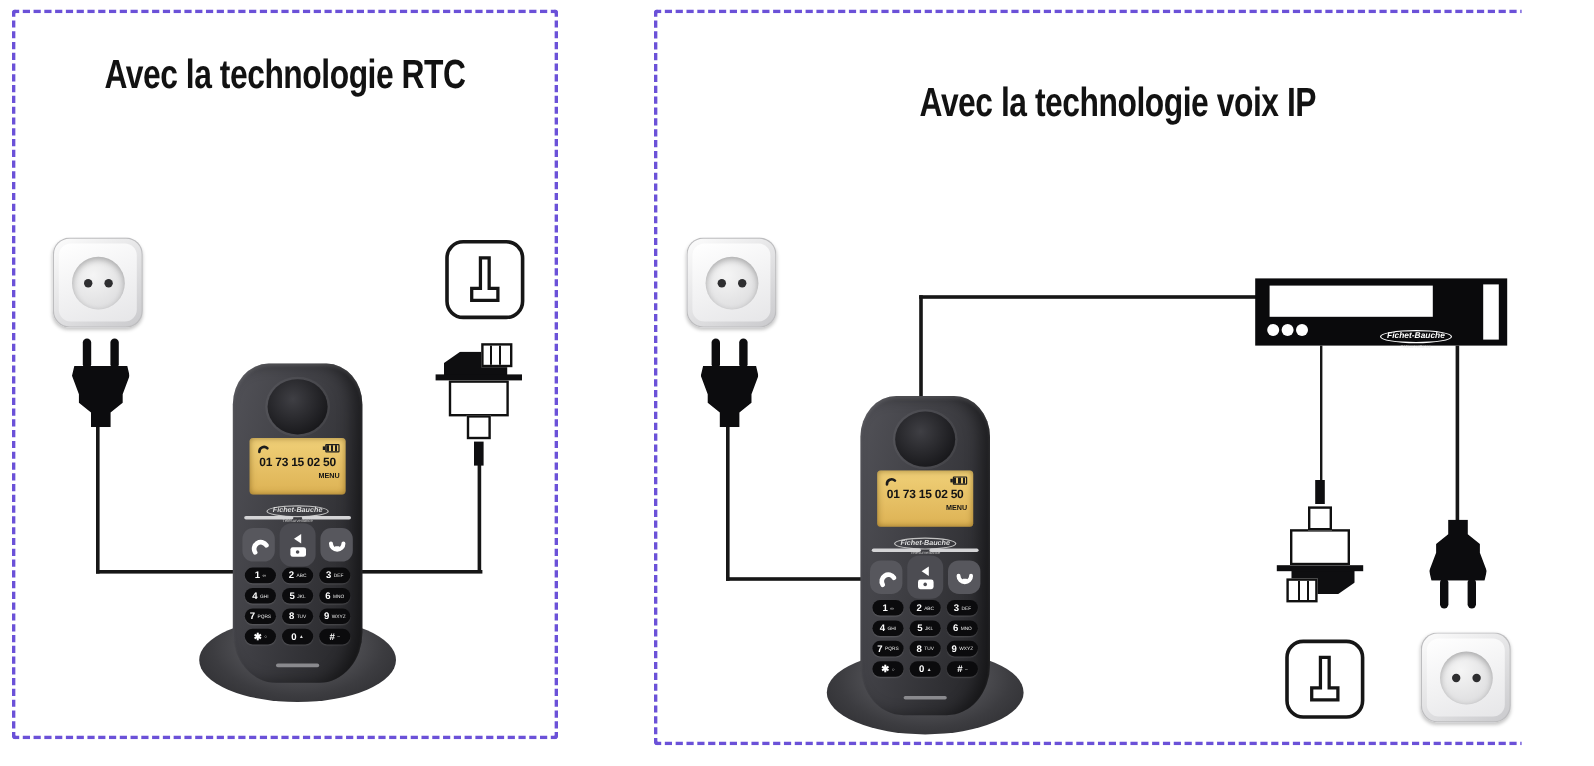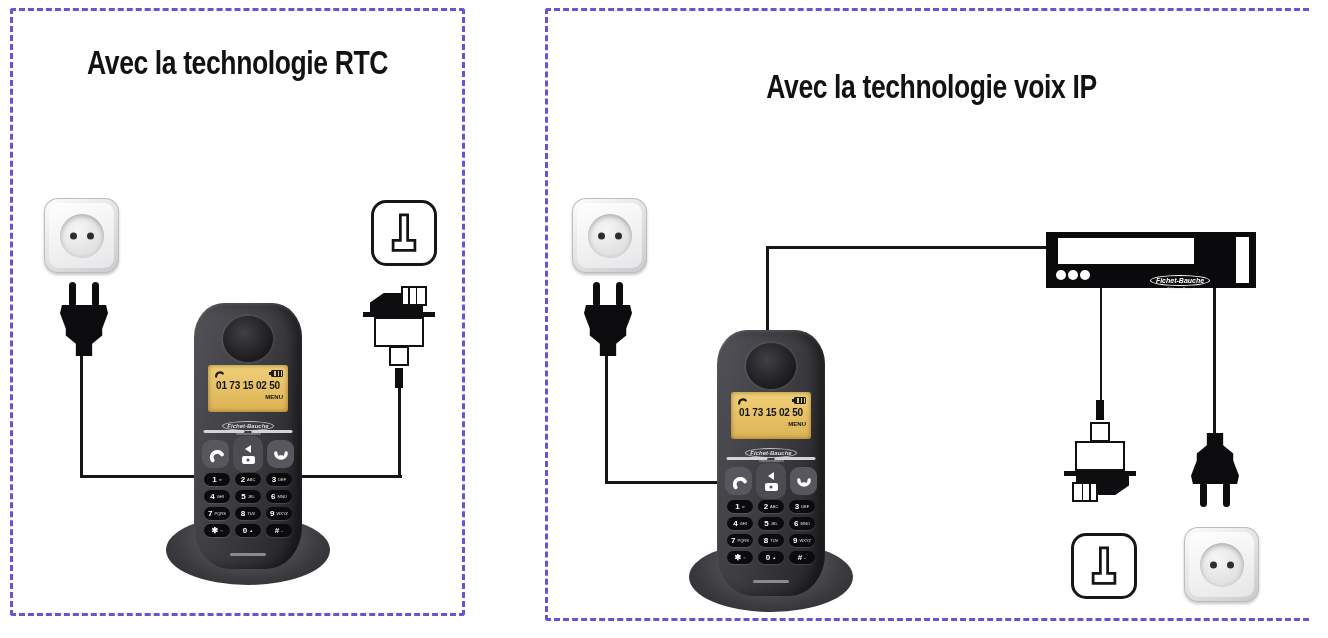--- a/index.html
+++ b/index.html
@@ -1,17 +1,17 @@
 <!DOCTYPE html>
 <html><head>
 <meta charset="utf-8">
 <style>
   html,body{margin:0;padding:0;background:#fff;}
   #stage{position:relative;width:1268px;height:638px;background:#ffffff;overflow:hidden;
-         font-family:"Liberation Sans",sans-serif;padding-left:44px;}
+         font-family:"Liberation Sans",sans-serif;}
 
   
   .panel{position:absolute;border:3px dashed #6b51d8;border-radius:3px;box-sizing:border-box;}
   #panel-rtc{left:10px;top:8px;width:455px;height:608px;}
   #panel-voip{left:545px;top:8px;width:773px;height:613px;}
   .title{position:absolute;left:0;right:0;text-align:center;font-weight:700;font-size:34px;
          color:#121212;letter-spacing:-.5px;transform:scaleX(.78);white-space:nowrap;}
   #panel-rtc .title{top:32px;}
   #panel-voip .title{top:56px;}
 

